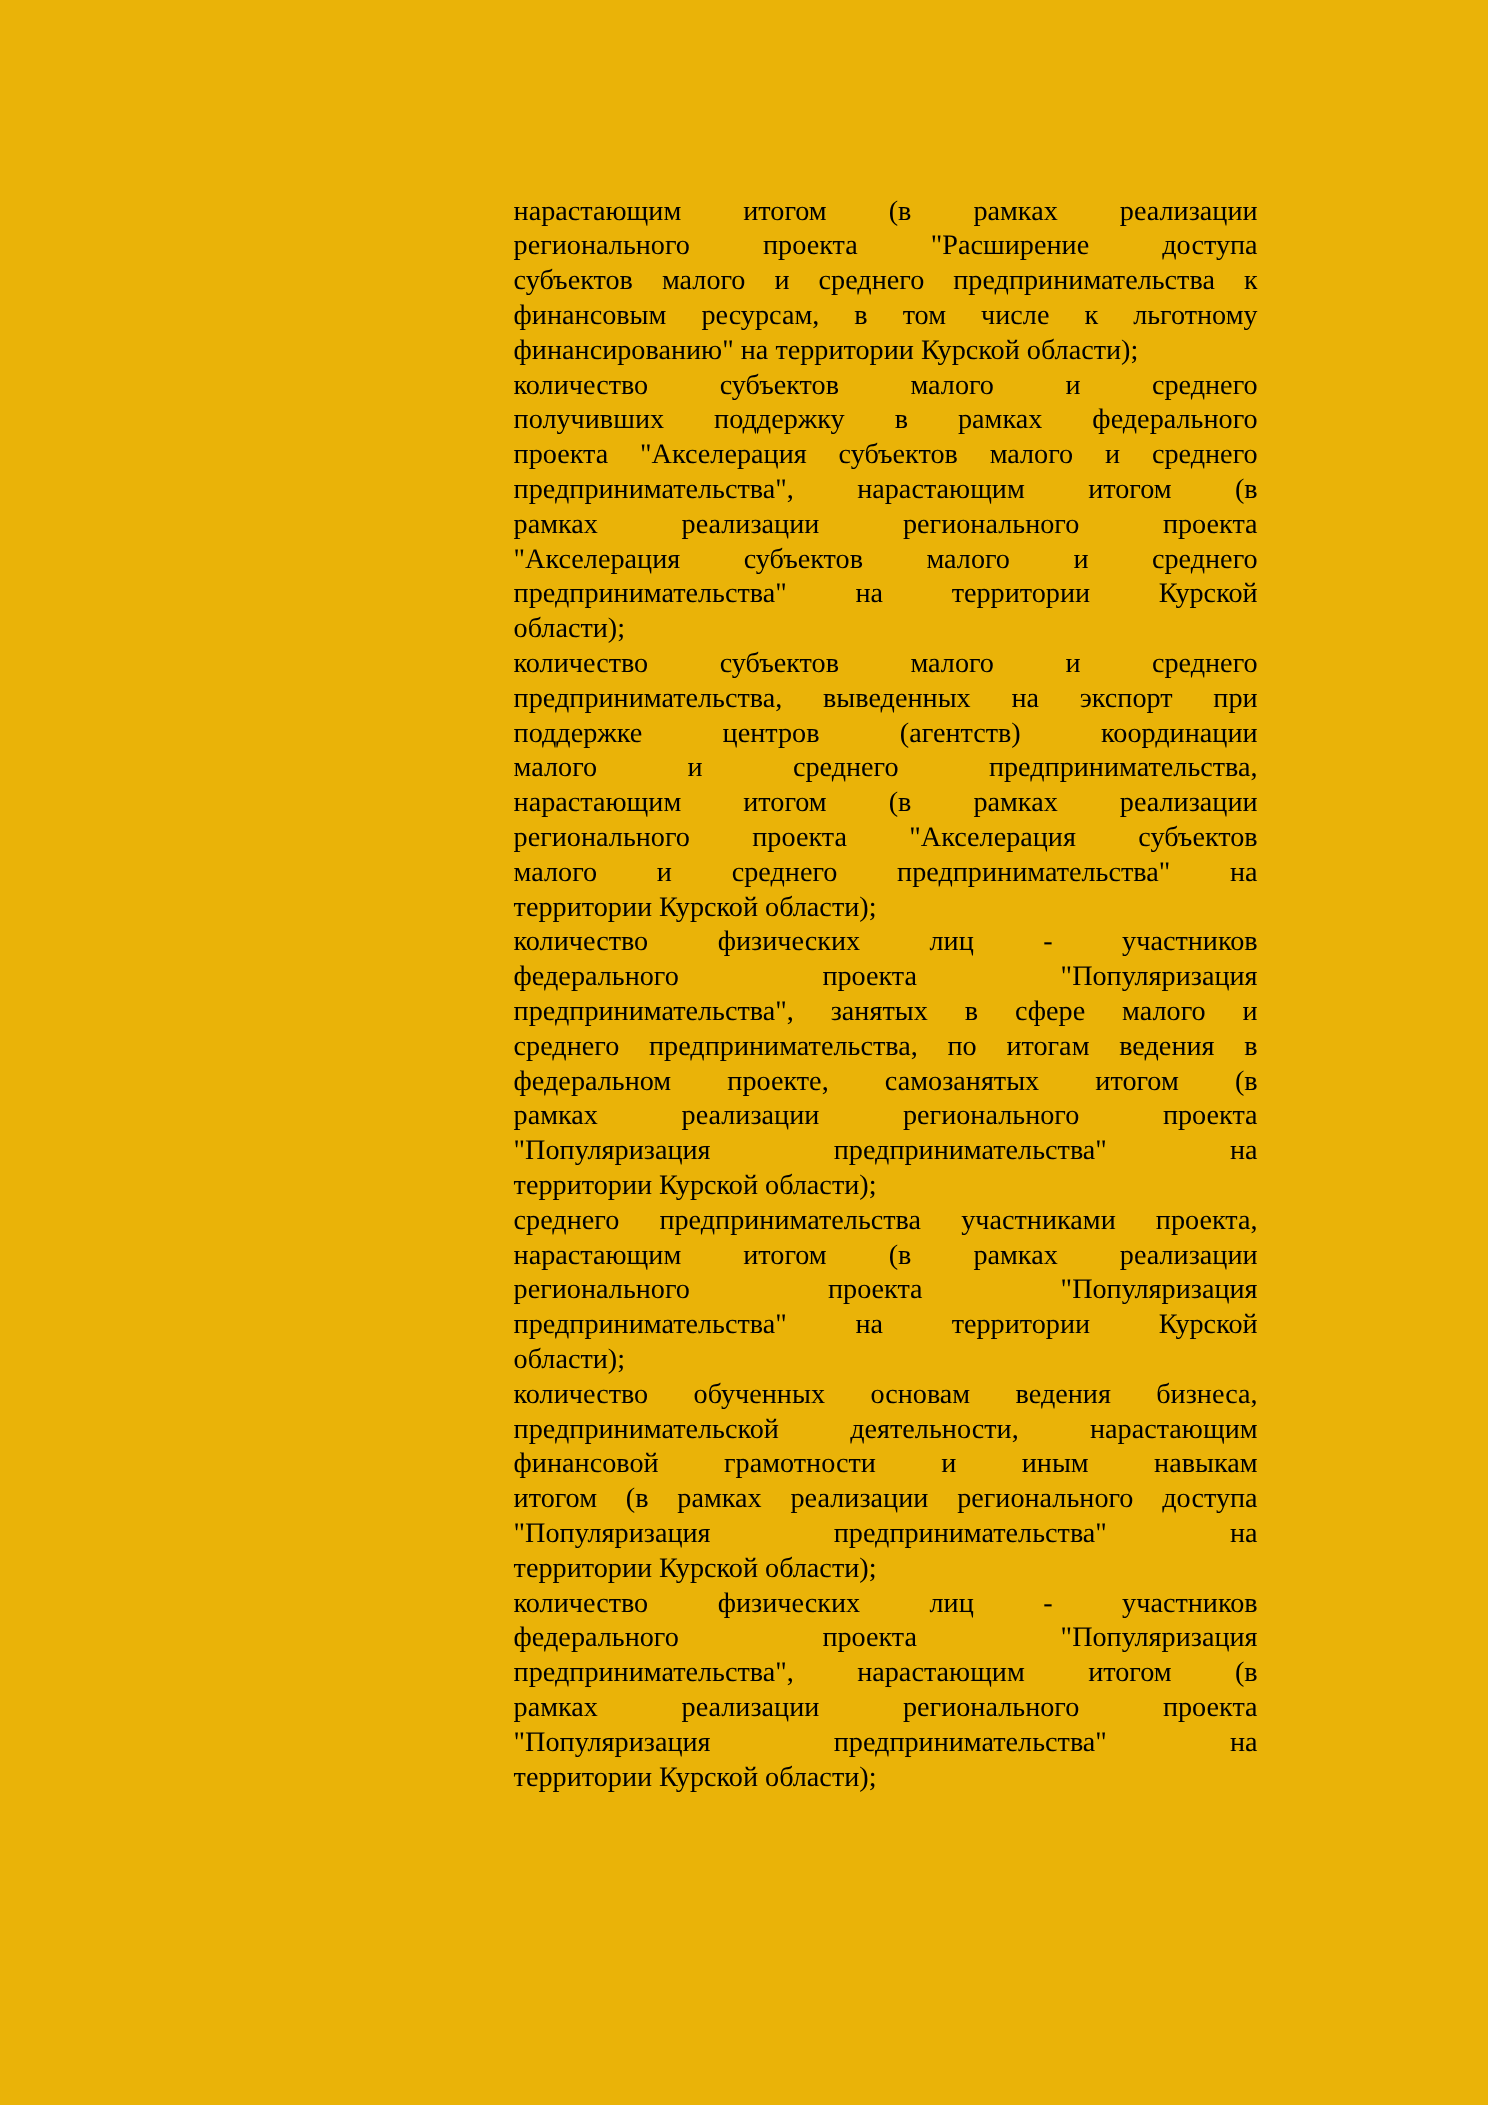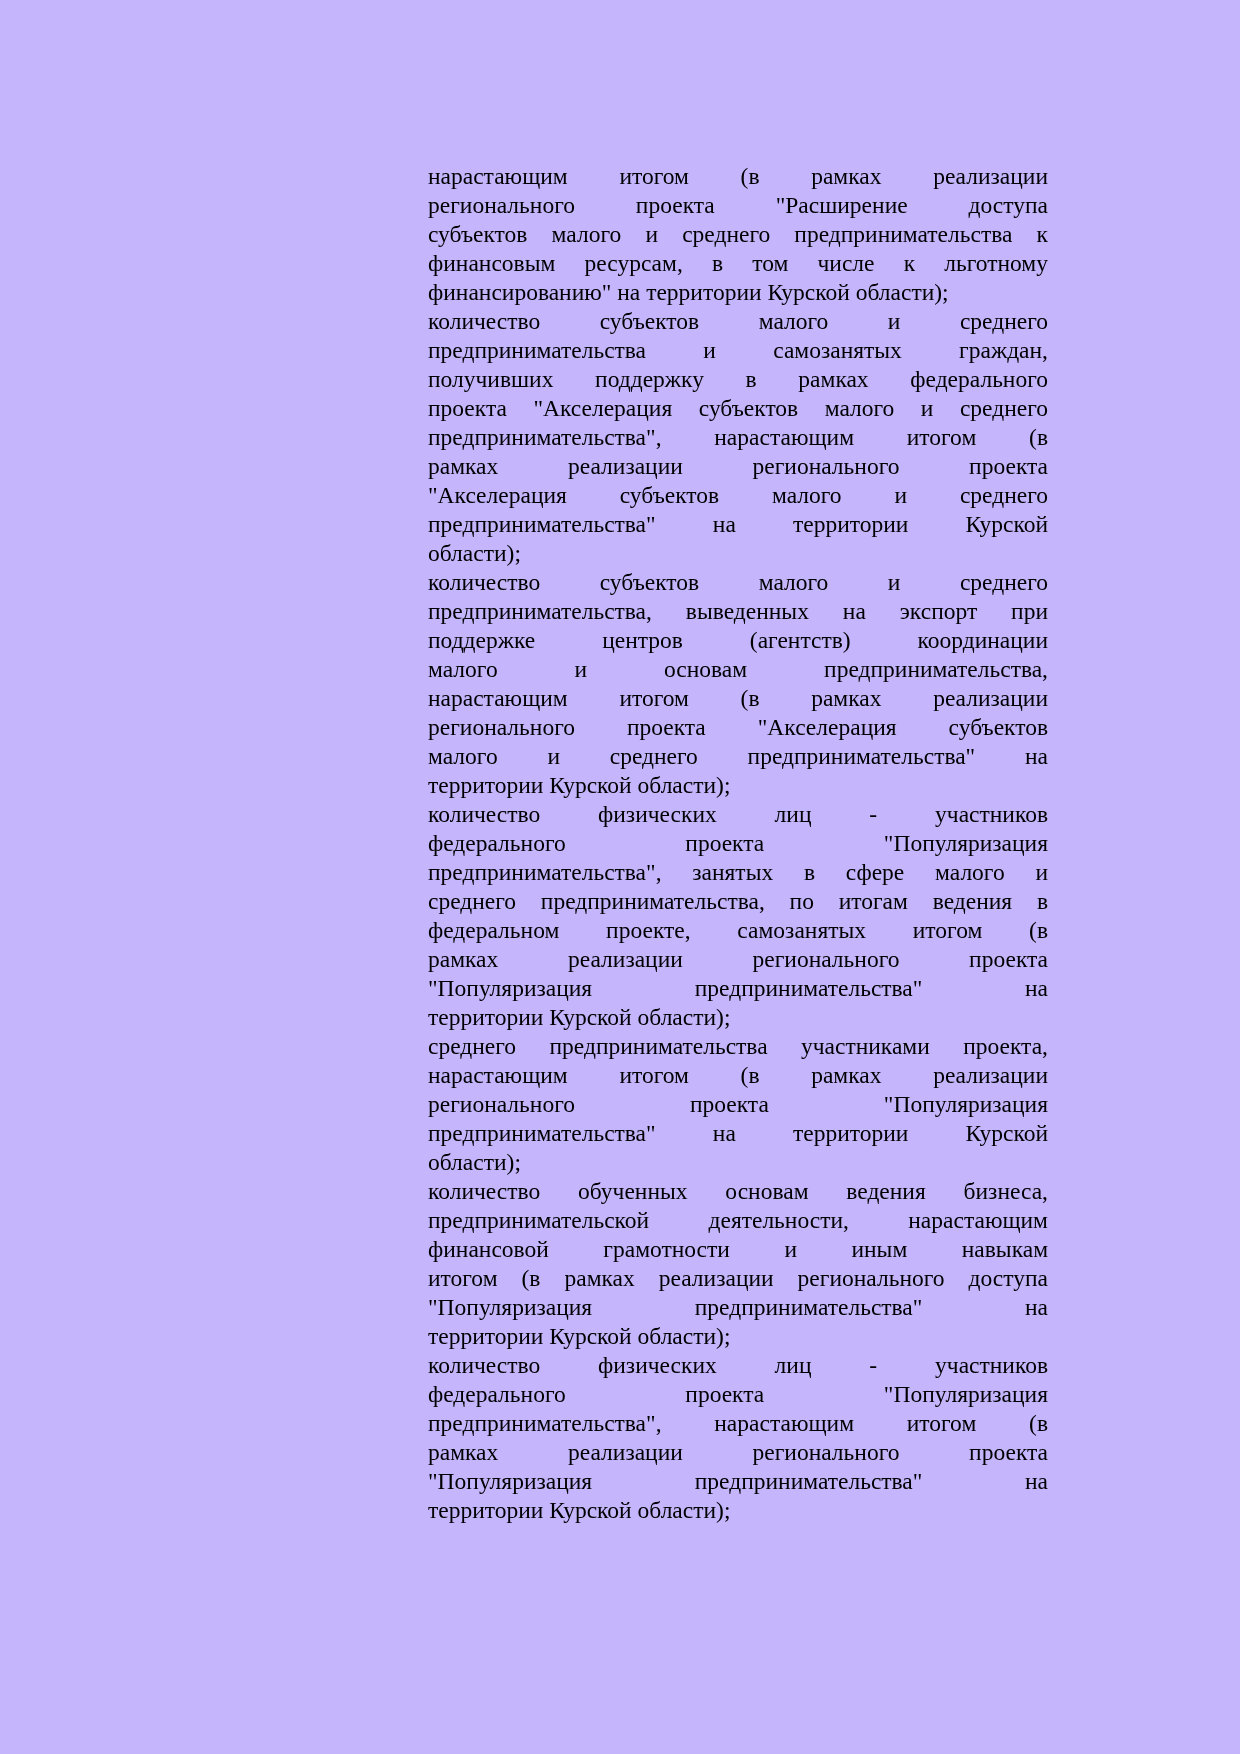--- a/index.html
+++ b/index.html
@@ -12,21 +12,21 @@
     background: #ffffff;
     position: relative;
     font-family: "Liberation Serif", "DejaVu Serif", serif;
   }
   .page {
     position: absolute;
     left: 0;
     top: 0;
     width: 1240px;
     height: 1754px;
-    background: #c4b5fd;
+    background: #eab308;
     overflow: hidden;
   }
   .text-block {
     position: absolute;
     left: 428px;
     top: 162px;
     width: 620px;
     color: #000000;
     font-size: 23.5px;
     line-height: 29px;
@@ -54,34 +54,33 @@
   <div class="text-block" id="text-block">
       <div class="para">
         <div class="line">нарастающим итогом (в рамках реализации</div>
         <div class="line">регионального проекта "Расширение доступа</div>
         <div class="line">субъектов малого и среднего предпринимательства к</div>
         <div class="line">финансовым ресурсам, в том числе к льготному</div>
         <div class="line last">финансированию" на территории Курской области);</div>
       </div>
       <div class="para">
         <div class="line">количество субъектов малого и среднего</div>
-        <div class="line">предпринимательства и самозанятых граждан,</div>
         <div class="line">получивших поддержку в рамках федерального</div>
         <div class="line">проекта "Акселерация субъектов малого и среднего</div>
         <div class="line">предпринимательства", нарастающим итогом (в</div>
         <div class="line">рамках реализации регионального проекта</div>
         <div class="line">"Акселерация субъектов малого и среднего</div>
         <div class="line">предпринимательства" на территории Курской</div>
         <div class="line last">области);</div>
       </div>
       <div class="para">
         <div class="line">количество субъектов малого и среднего</div>
         <div class="line">предпринимательства, выведенных на экспорт при</div>
         <div class="line">поддержке центров (агентств) координации</div>
-        <div class="line">малого и основам предпринимательства,</div>
+        <div class="line">малого и среднего предпринимательства,</div>
         <div class="line">нарастающим итогом (в рамках реализации</div>
         <div class="line">регионального проекта "Акселерация субъектов</div>
         <div class="line">малого и среднего предпринимательства" на</div>
         <div class="line last">территории Курской области);</div>
       </div>
       <div class="para">
         <div class="line">количество физических лиц - участников</div>
         <div class="line">федерального проекта "Популяризация</div>
         <div class="line">предпринимательства", занятых в сфере малого и</div>
         <div class="line">среднего предпринимательства, по итогам ведения в</div>

